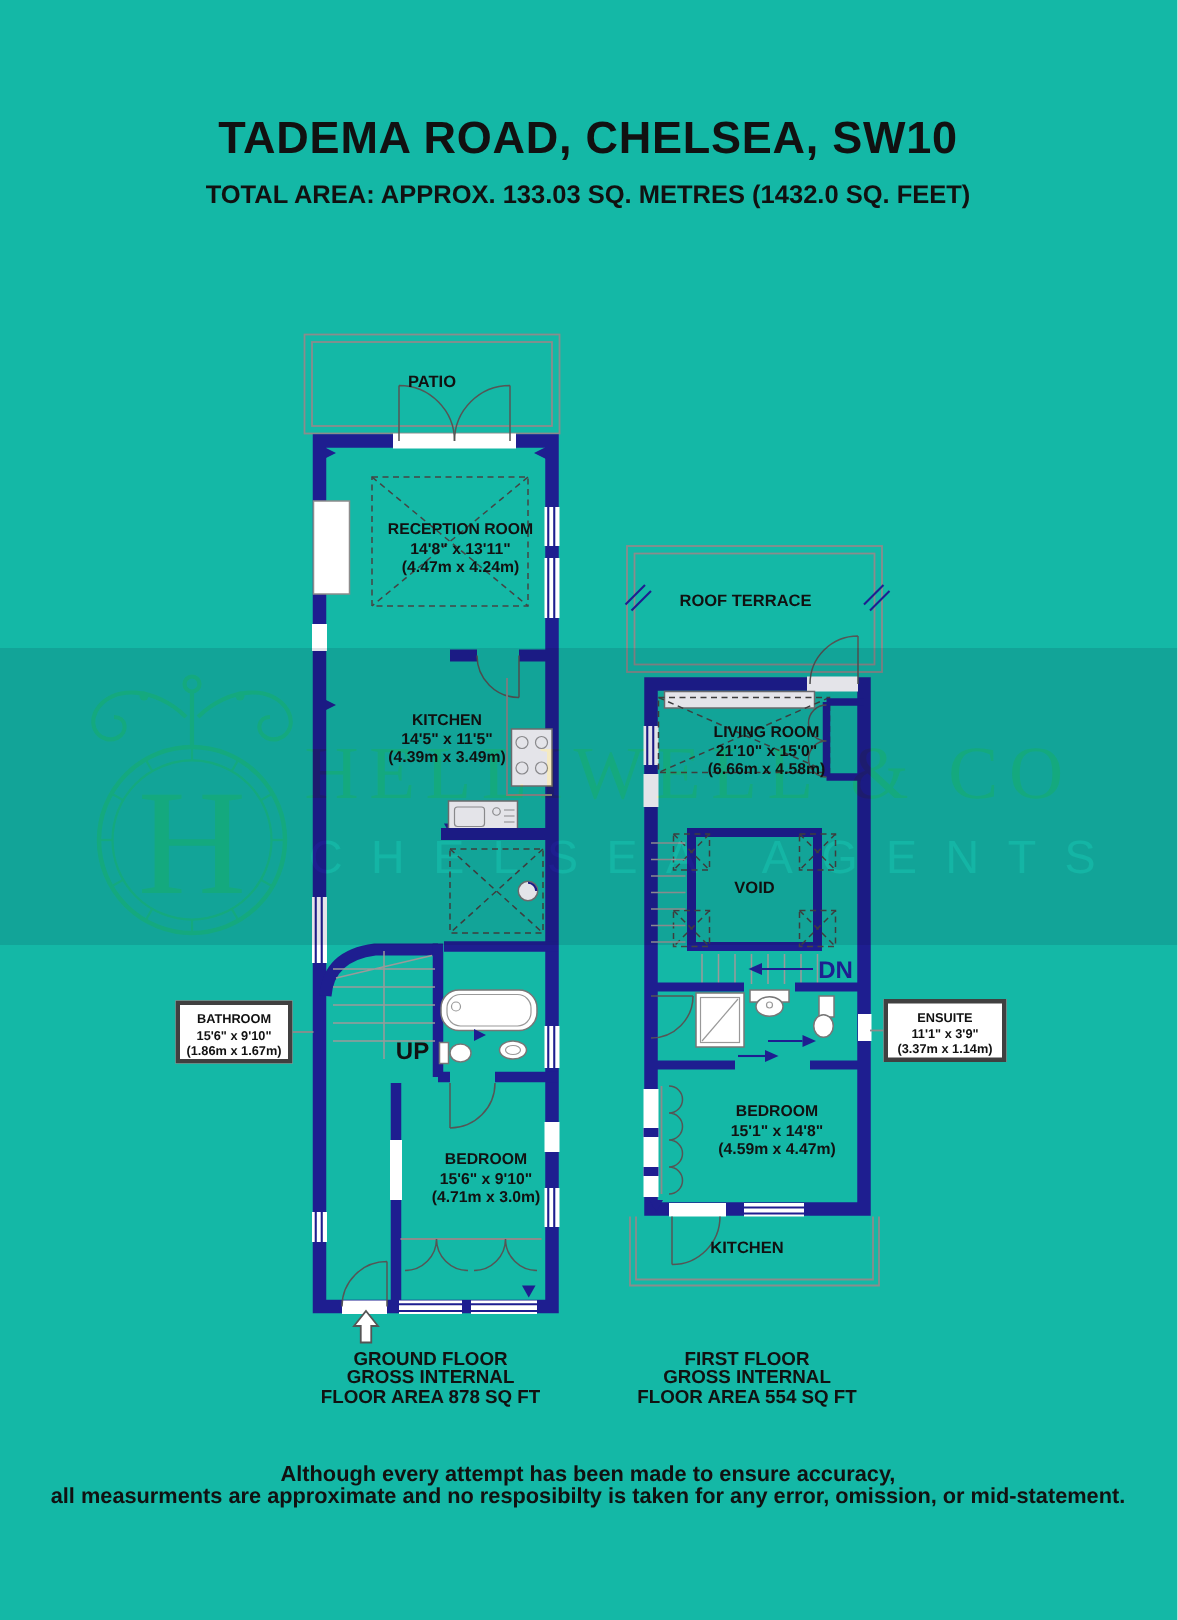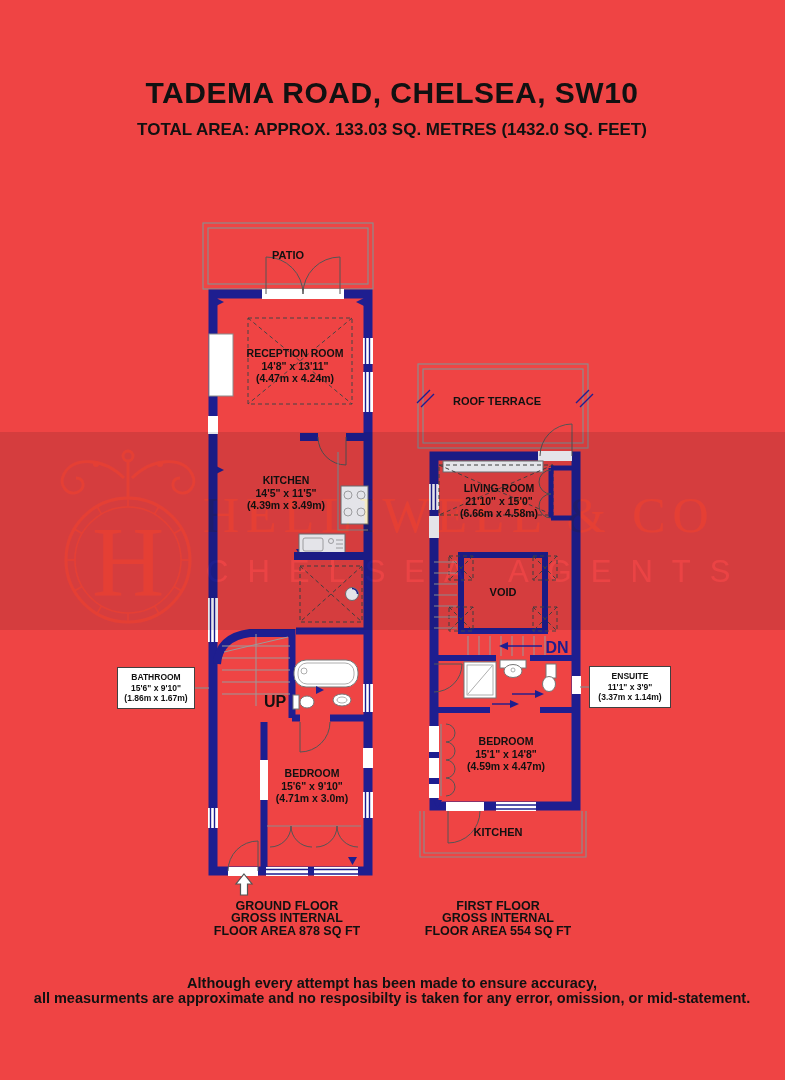--- a/index.html
+++ b/index.html
@@ -1,38 +1,38 @@
 <!DOCTYPE html>
 <html><head>
 <meta charset="utf-8">
 <style>
   html,body{margin:0;padding:0;background:#fff;}
-  #page{position:relative;width:785px;height:1080px;background:#ef4444;overflow:hidden;
+  #page{position:relative;width:785px;height:1080px;background:#14b8a6;overflow:hidden;
         font-family:"Liberation Sans",sans-serif;color:#111;}
   .abs{position:absolute;}
   .ctr{transform:translateX(-50%);text-align:center;white-space:nowrap;}
   #title{top:76px;left:392px;font-size:30px;font-weight:bold;letter-spacing:.5px;}
   #subtitle{top:120px;left:392px;font-size:17px;font-weight:bold;}
   svg .wall{stroke:#1e1e90;fill:none;}
   svg .w9{stroke-width:9;} svg .w8{stroke-width:8;} svg .w7{stroke-width:7;}
   svg .w6{stroke-width:6;} svg .w5{stroke-width:5;}
   svg .thin{stroke:#8c8c8c;stroke-width:1.2;fill:none;}
   svg .fix{stroke:#777;stroke-width:1;fill:#fff;}
   svg .fixl{stroke:#999;stroke-width:.8;fill:none;}
   svg .arc{stroke:#555;stroke-width:1;fill:none;}
   svg .dash{stroke:#444;stroke-width:1;fill:none;stroke-dasharray:4 3;}
   svg .gap{fill:#fff;stroke:none;}
   svg .nf{fill:#1e1e90;stroke:none;}
   svg .nl{stroke:#1e1e90;stroke-width:1.4;fill:none;}
   svg .tread{stroke:#9a9a9a;stroke-width:1;fill:none;}
   .olabel{font-size:11px;font-weight:bold;}
   .rlabel{font-weight:bold;}
-  .rlabel div{font-size:10.5px;line-height:12.6px;}
+  .rlabel div{font-size:10.5px;line-height:12.6px;padding-left:24px;}
   .slabel{font-size:16px;font-weight:bold;}
-  .callout{background:#fff;border:1px solid #404040;font-weight:bold;text-align:center;padding-top:4px;box-sizing:border-box;}
+  .callout{background:#fff;border:3px solid #404040;font-weight:bold;text-align:center;padding-top:4px;box-sizing:border-box;}
   .callout div{font-size:8.5px;line-height:10.6px;}
   .caption{font-weight:bold;}
   .caption div{font-size:12.5px;line-height:12.4px;}
   #footer{top:976px;left:392px;font-weight:bold;}
   #footer div{font-size:14.5px;line-height:15.2px;}
   #watermark{top:432px;left:0;width:785px;height:198px;background:#e4e4e9;
              mix-blend-mode:multiply;pointer-events:none;}
   #wm-brand{position:absolute;left:203px;top:54px;font-family:"Liberation Serif",serif;
             font-size:50px;letter-spacing:7px;color:#f5eac2;white-space:nowrap;}
   #wm-tagline{position:absolute;left:206px;top:122px;font-size:31px;letter-spacing:19px;

